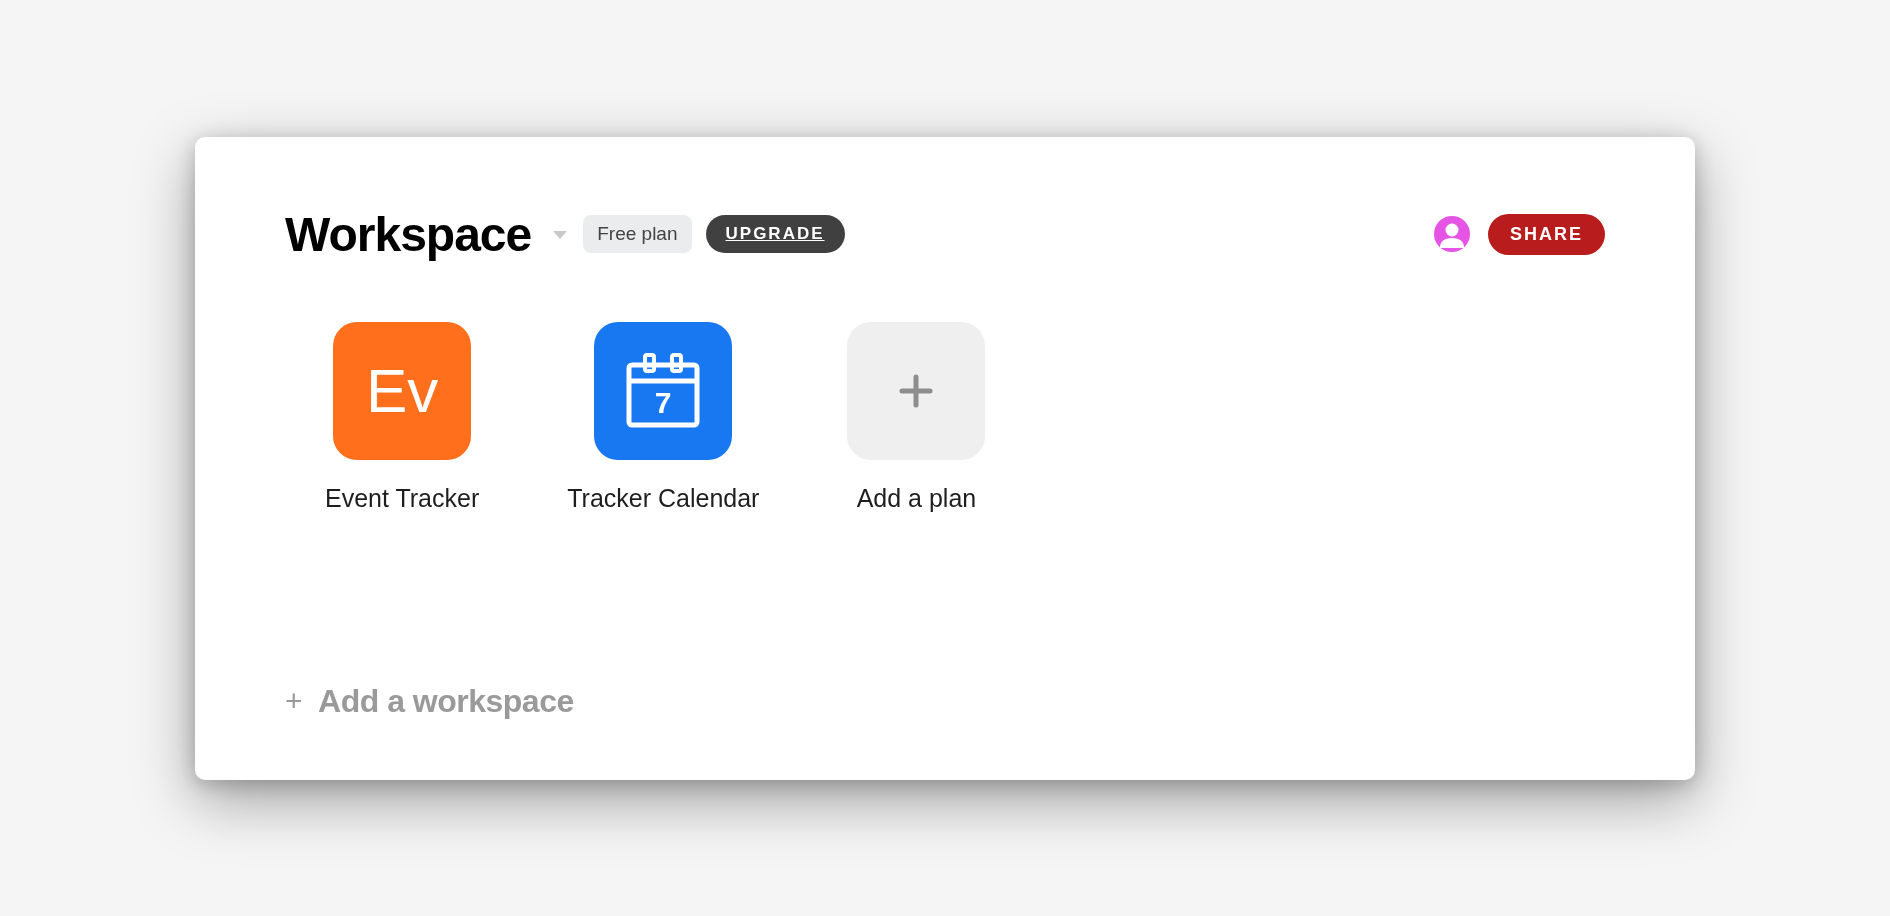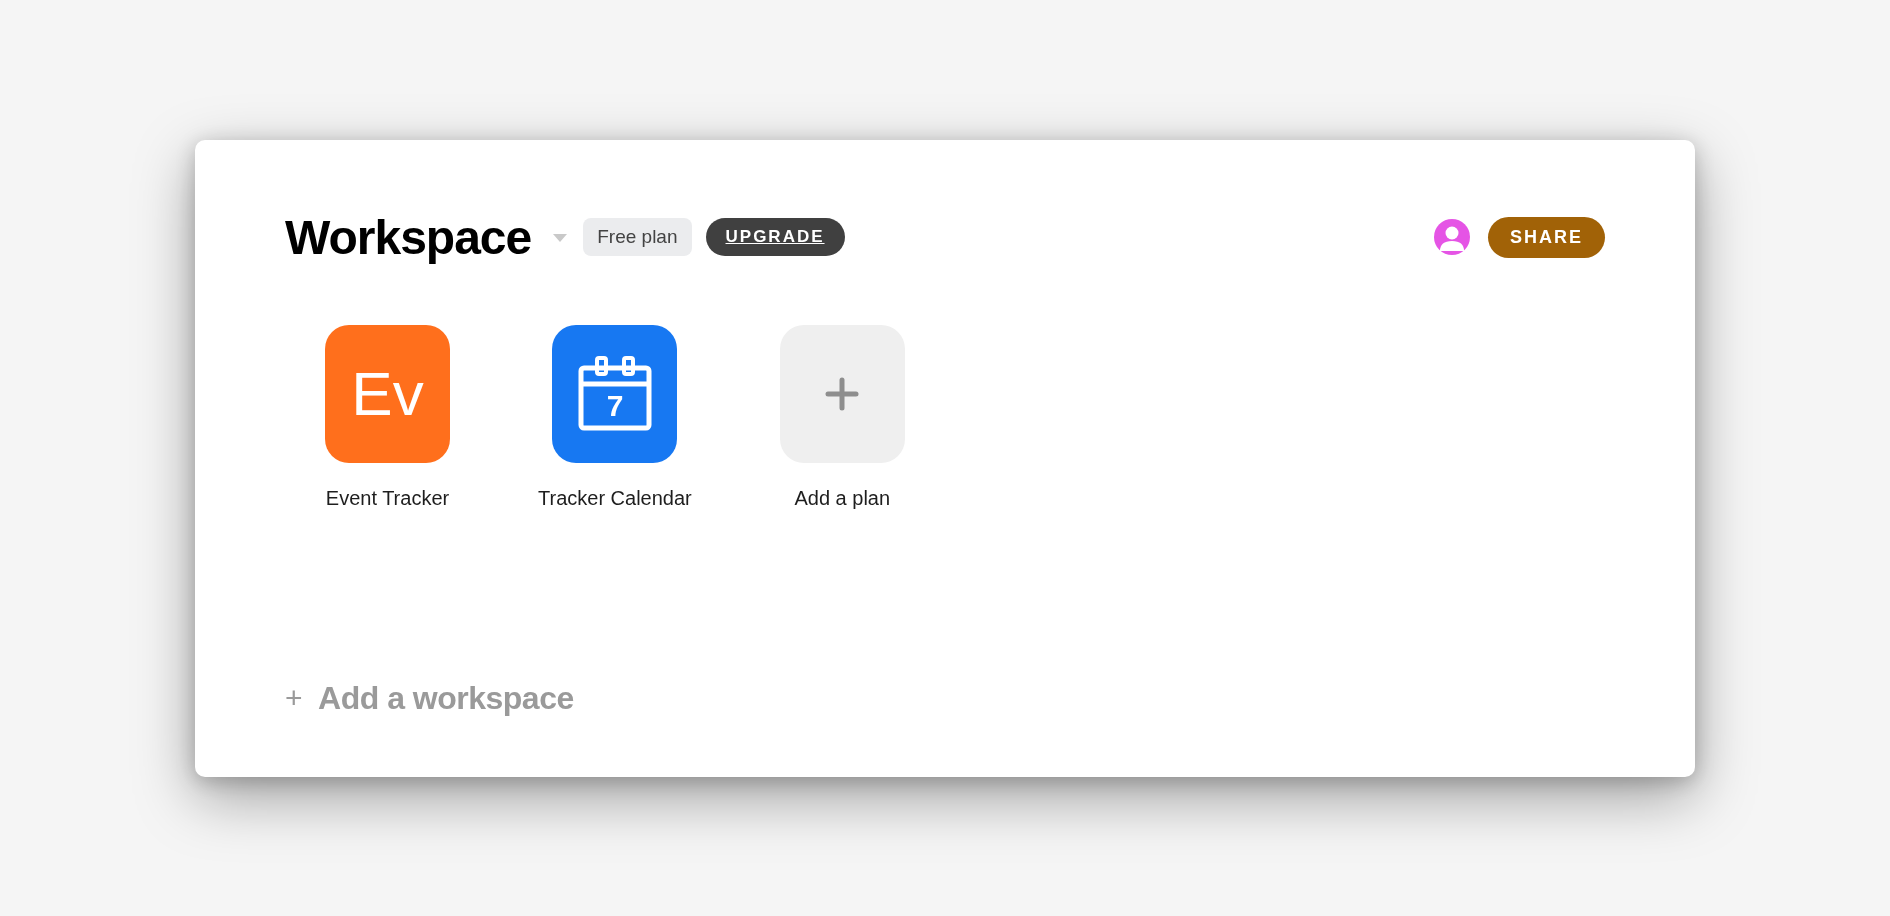--- a/index.html
+++ b/index.html
@@ -71,21 +71,21 @@
       display: flex;
       align-items: center;
       gap: 18px;
     }
     .avatar {
       width: 36px;
       height: 36px;
       cursor: pointer;
     }
     .share-btn {
-      background: #a16207;
+      background: #b91c1c;
       color: #fff;
       font-size: 18px;
       font-weight: 800;
       letter-spacing: 2px;
       padding: 10px 22px;
       border-radius: 999px;
       border: none;
       cursor: pointer;
     }
     .bases {
@@ -94,21 +94,21 @@
       margin-bottom: 170px;
       padding-left: 40px;
     }
     .base-card {
       display: flex;
       flex-direction: column;
       align-items: center;
       cursor: pointer;
     }
     .base-icon {
-      width: 125px;
+      width: 138px;
       height: 138px;
       border-radius: 24px;
       display: flex;
       align-items: center;
       justify-content: center;
       margin-bottom: 24px;
     }
     .base-icon-orange {
       background: #ff6f1c;
     }
@@ -117,21 +117,21 @@
     }
     .base-icon-gray {
       background: #efefef;
     }
     .base-icon-text {
       color: #fff;
       font-size: 62px;
       font-weight: 500;
     }
     .base-label {
-      font-size: 20px;
+      font-size: 25px;
       color: #1e1e1e;
       font-weight: 400;
       text-align: center;
       white-space: nowrap;
     }
     .plus-svg {
       color: #8e8e8e;
     }
     .add-workspace {
       display: flex;

